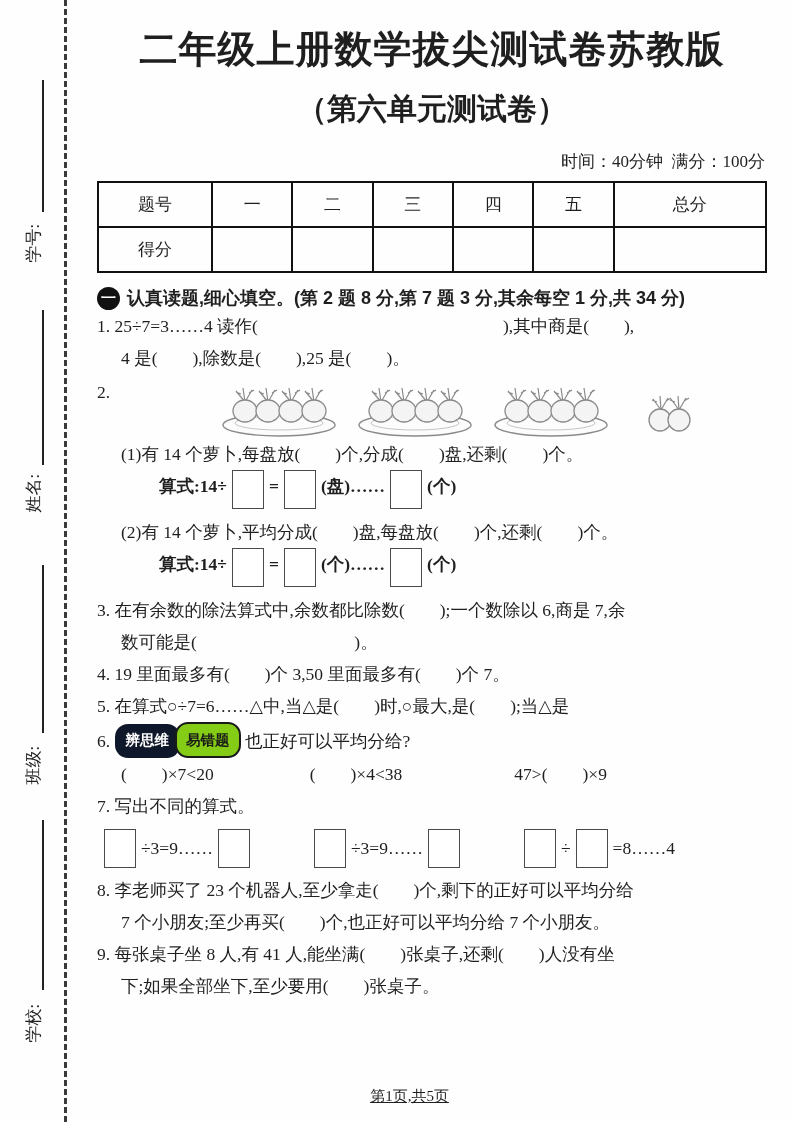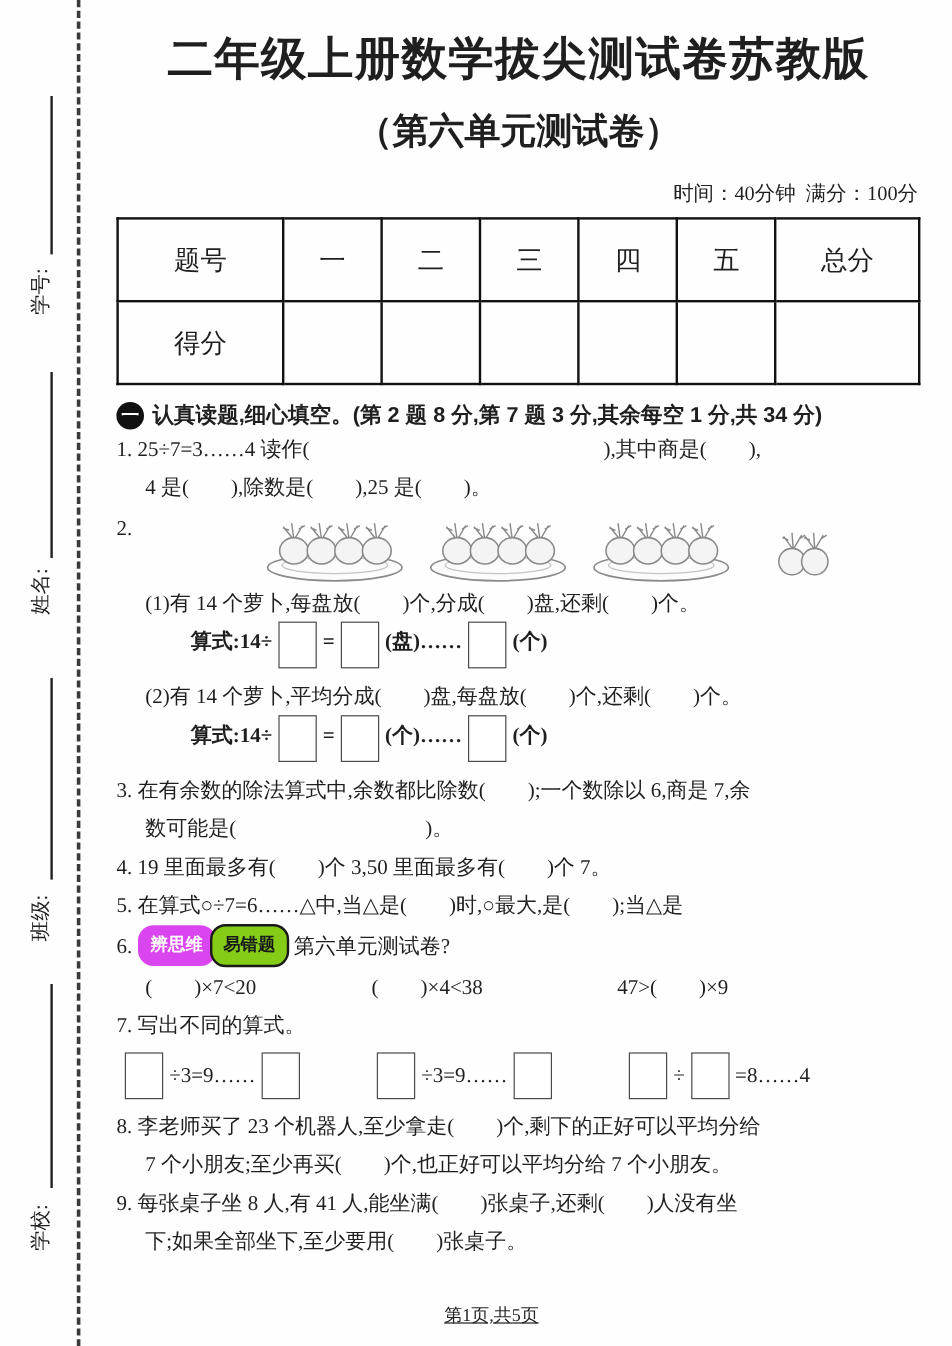--- a/index.html
+++ b/index.html
@@ -12,21 +12,21 @@
   .m-label { position:absolute; left:2px; width:62px; height:22px; text-align:center;
              font-size:17px; transform:rotate(-90deg); white-space:nowrap; }
 
   
   .content { position:absolute; left:97px; top:0; width:670px; }
   .title { margin-top:24px; text-align:center; font-size:38px; font-weight:bold; letter-spacing:1px; }
   .subtitle { margin-top:14px; text-align:center; font-size:30px; font-weight:bold; }
   .meta { margin-top:20px; text-align:right; font-size:17px; padding-right:2px; white-space:pre-wrap; }
 
   table.score { border-collapse:collapse; width:100%; margin-top:8px; }
-  table.score td { border:2px solid #111; height:43px; text-align:center; font-size:22px; padding:12px; }
+  table.score td { border:2px solid #111; height:43px; text-align:center; font-size:17px; padding:0; }
   table.score td.first { width:112px; }
 
   .section-row { margin-top:13px; display:flex; align-items:center;
                  font-family:"Liberation Sans","DejaVu Sans",sans-serif; font-weight:bold; font-size:18px; }
   .sec-icon { flex:0 0 auto; width:23px; height:23px; border-radius:50%; background:#111; color:#fff;
               display:inline-flex; align-items:center; justify-content:center; font-size:15px; margin-right:7px; }
 
   .q { font-size:17.5px; line-height:32px; }
   .q-line { white-space:pre-wrap; }
   .q-line.indent { padding-left:24px; }
@@ -38,22 +38,22 @@
   .boxes-row { display:flex; height:52px; margin-left:2px; white-space:pre-wrap; }
   .boxes-row .grp { display:flex; align-items:center; margin-right:54px; }
 
   .illu-row { display:flex; align-items:flex-end; height:62px; margin-top:2px; }
   .illu-row .qnum { align-self:flex-start; }
   .illu { margin-left:110px; display:flex; align-items:flex-end; }
   .illu svg { display:block; }
   .plate-gap { width:18px; }
   .loose-gap { width:34px; }
 
-  .badge1 { display:inline-block; background:#d946ef; color:#fff; border-radius:13px; padding:1px 11px;
-            font-size:14.5px; font-family:Liberation Sans, sans-serif; font-weight:bold; vertical-align:2px; }
+  .badge1 { display:inline-block; background:#0f172a; color:#fff; border-radius:13px; padding:1px 11px;
+            font-size:14.5px; font-family:Liberation Mono, monospace; font-weight:bold; vertical-align:2px; }
   .badge2 { display:inline-block; background:#84cc16; color:#1a1a1a; border:2px solid #1a1a1a; border-radius:13px;
             padding:0px 9px; margin-left:-5px; font-size:14.5px;
             font-family:"Liberation Sans","DejaVu Sans",sans-serif; font-weight:bold; vertical-align:2px; }
   .expr-row { display:flex; padding-left:24px; white-space:pre-wrap; }
   .expr2 { margin-left:96px; } .expr3 { margin-left:112px; }
 
   .footer { position:absolute; bottom:16px; left:13px; width:100%; text-align:center; font-size:15px;text-decoration:underline; }
 </style>
 </head>
 <body>
@@ -196,21 +196,21 @@
 
     <div class="q">
       <div class="q-line"><span>4.</span> <span>19 里面最多有(　　)个 3,50 里面最多有(　　)个 7。</span></div>
     </div>
 
     <div class="q">
       <div class="q-line"><span>5.</span> <span>在算式○÷7=6……△中,当△是(　　)时,○最大,是(　　);当△是</span></div>
     </div>
 
     <div class="q">
-      <div class="q-line"><span>6.</span> <span class="badge1">辨思维</span><span class="badge2">易错题</span><span> 第六单元测试卷?</span></div>
+      <div class="q-line"><span>6.</span> <span class="badge1">辨思维</span><span class="badge2">易错题</span><span> 也正好可以平均分给?</span></div>
       <div class="expr-row">
         <span>(　　)×7&lt;20</span>
         <span class="expr2">(　　)×4&lt;38</span>
         <span class="expr3">47&gt;(　　)×9</span>
       </div>
     </div>
 
     <div class="q">
       <div class="q-line"><span>7.</span> <span>写出不同的算式。</span></div>
       <div class="boxes-row">

